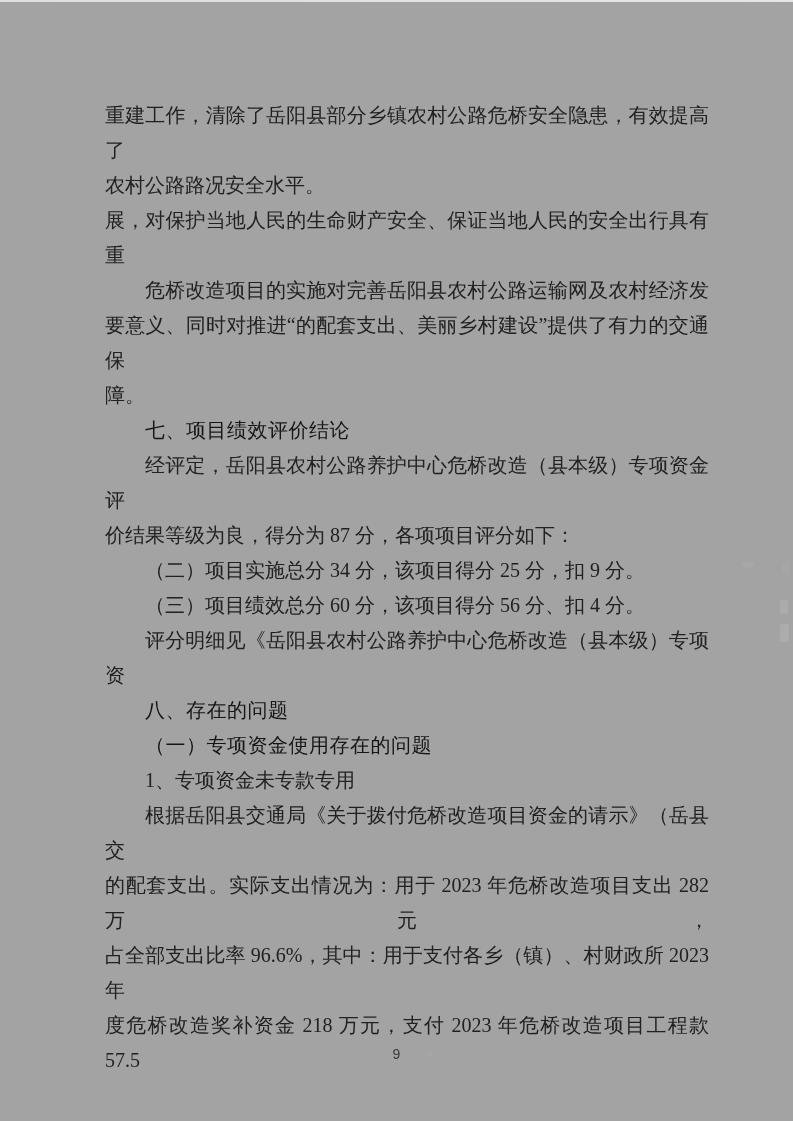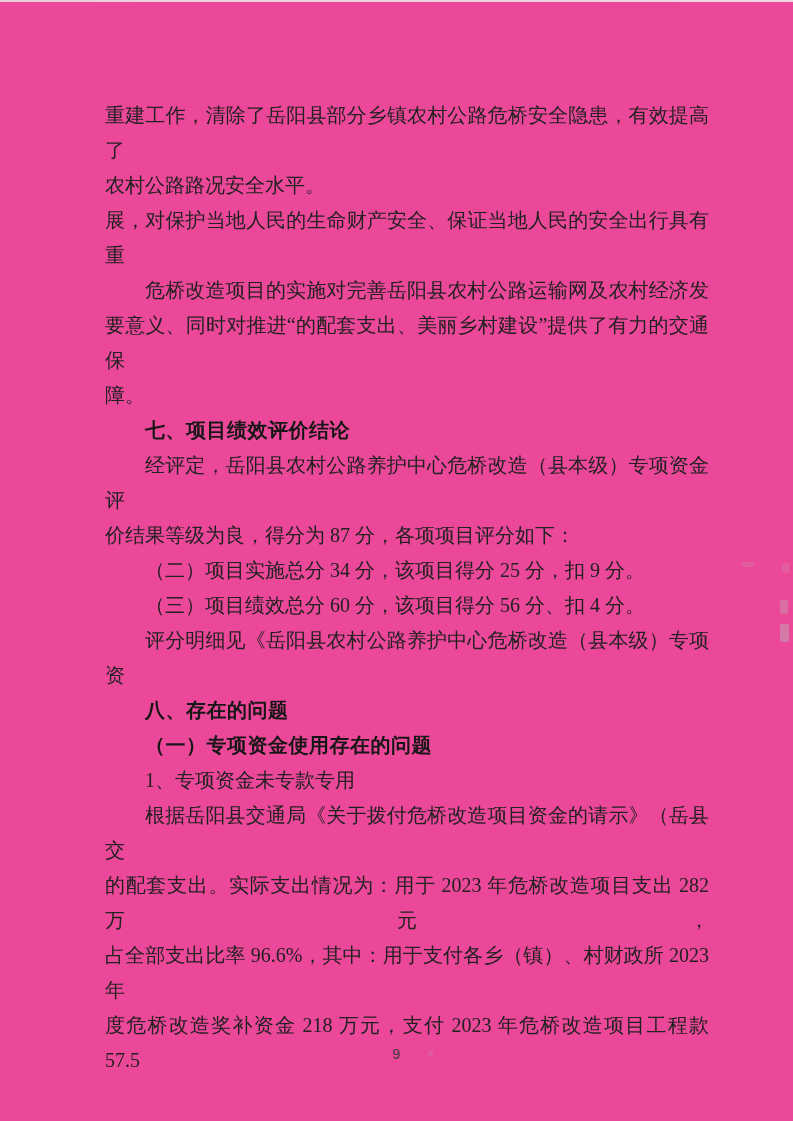--- a/index.html
+++ b/index.html
@@ -4,21 +4,21 @@
 <style>
   html, body {
     margin: 0;
     padding: 0;
     background: #ffffff;
   }
   .page {
     position: relative;
     width: 793px;
     height: 1121px;
-    background: #ec4899;
+    background: #a3a3a3;
     overflow: hidden;
     font-family: "Liberation Serif", "DejaVu Serif", serif;
   }
   .scan-edge {
     position: absolute;
     top: 0; left: 0;
     width: 100%;
     height: 2px;
     background: linear-gradient(to right, #ededed, #f6f6f6);
     opacity: 0.8;
@@ -40,21 +40,21 @@
   .line.just {
     white-space: normal;
     text-align: justify;
     text-align-last: justify;
     text-justify: inter-character;
   }
   .line.indent {
     text-indent: 40px;
   }
   .line.bold {
-    font-weight: 700;
+    font-weight: 400;
     color: #161616;
     font-family: "Liberation Sans", "DejaVu Sans", sans-serif;
     letter-spacing: 0.5px;
   }
   .page-number {
     position: absolute;
     top: 1046px;
     left: 0;
     width: 100%;
     text-align: center;

